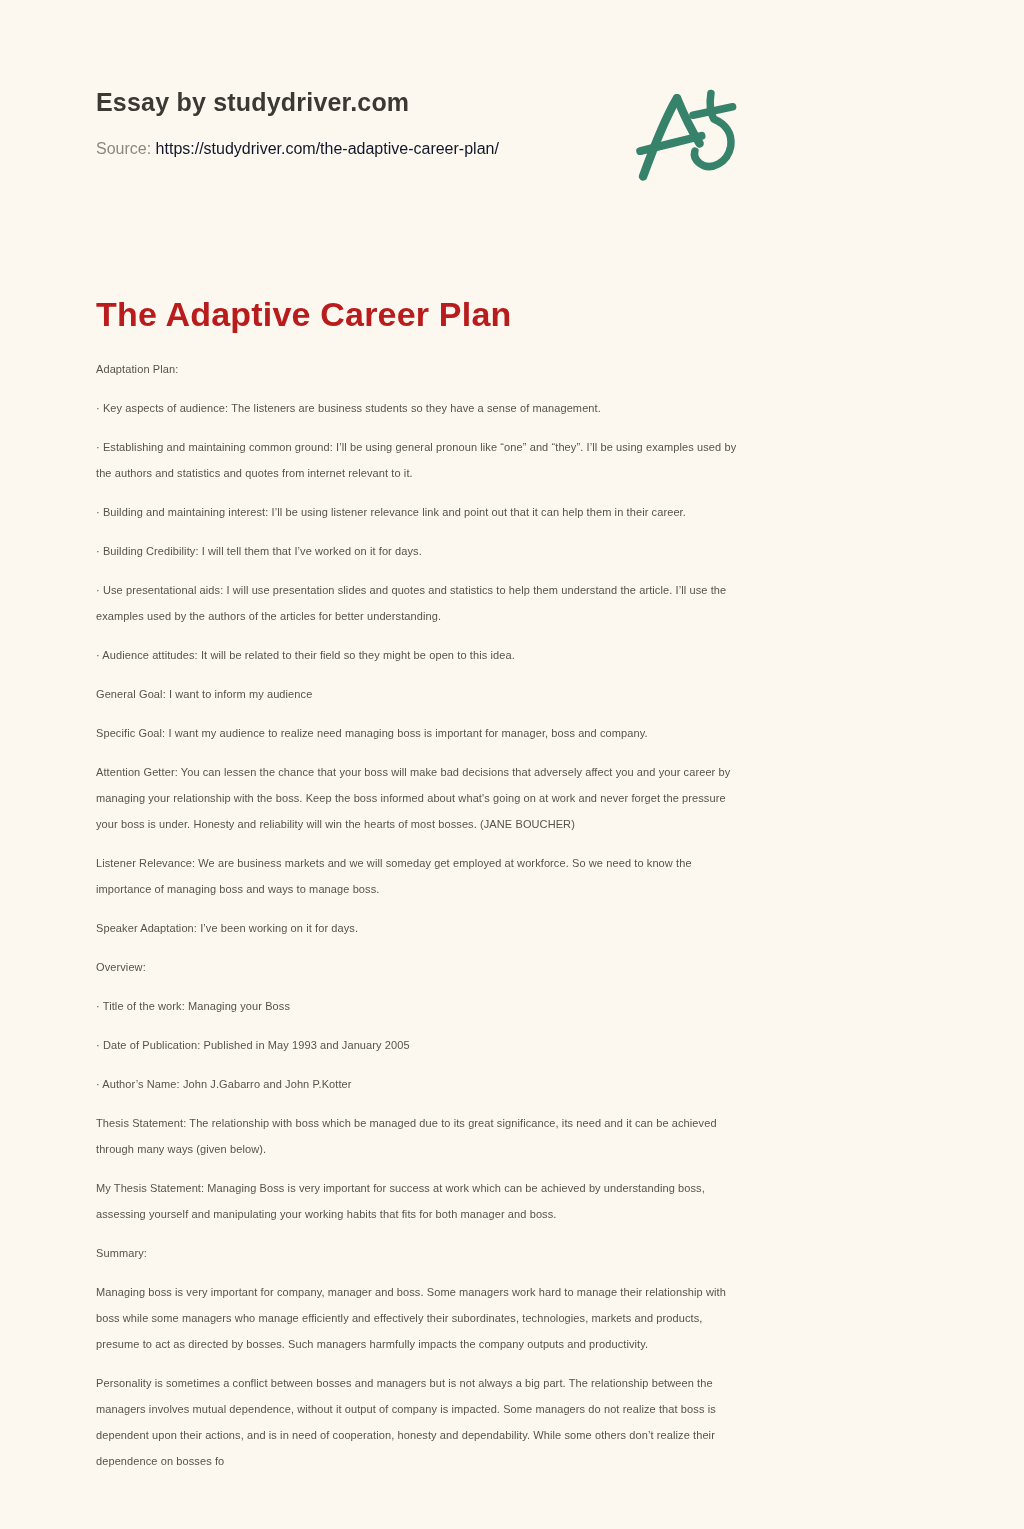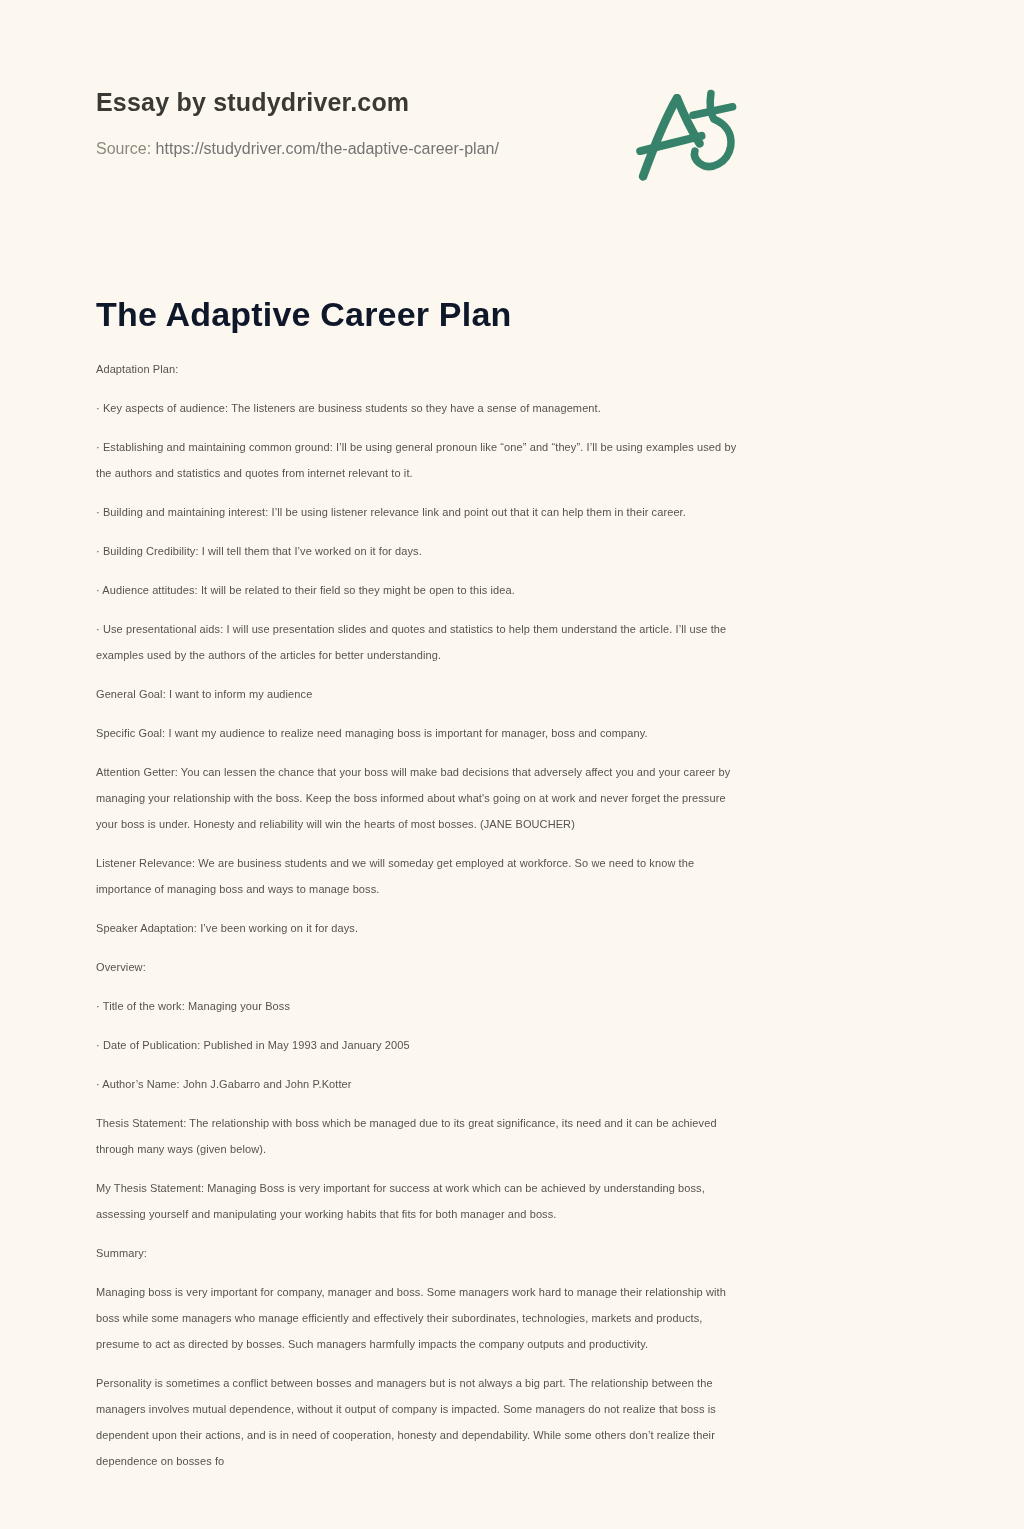--- a/index.html
+++ b/index.html
@@ -33,41 +33,41 @@
     font-weight: 700;
     color: #3A3934;
     letter-spacing: 0.2px;
   }
   .source-line {
     margin-top: 23px;
     font-size: 16px;
     color: #8B887F;
   }
   .source-line a {
-    color: #737373;
+    color: #0f172a;
     text-decoration: none;
   }
   .logo {
     margin-top: -6px;
     margin-right: -14px;
   }
   .logo svg {
     width: 132px;
     height: 106px;
     display: block;
   }
   main {
     margin-top: 104px;
   }
   .essay-title {
     margin: 0 0 20px 0;
     font-size: 34px;
     line-height: 44px;
     font-weight: 700;
-    color: #0f172a;
+    color: #b91c1c;
     letter-spacing: 0.2px;
   }
   p.body-par {
     margin: 0 0 13px 0;
     max-width: 833px;
     font-size: 11px;
     line-height: 26px;
     color: #56534C;
     letter-spacing: 0.1px;
   }
@@ -107,26 +107,26 @@
   </div>
 
   <main>
     <h2 class="essay-title">The Adaptive Career Plan</h2>
 
     <p class="body-par">Adaptation Plan:</p>
     <p class="body-par">· Key aspects of audience: The listeners are business students so they have a sense of management.</p>
     <p class="body-par">· Establishing and maintaining common ground: I’ll be using general pronoun like “one” and “they”. I’ll be using examples used by the authors and statistics and quotes from internet relevant to it.</p>
     <p class="body-par">· Building and maintaining interest: I’ll be using listener relevance link and point out that it can help them in their career.</p>
     <p class="body-par">· Building Credibility: I will tell them that I’ve worked on it for days.</p>
+    <p class="body-par">· Use presentational aids: I will use presentation slides and quotes and statistics to help them understand the article. I’ll use the examples used by the authors of the articles for better understanding.</p>
     <p class="body-par">· Audience attitudes: It will be related to their field so they might be open to this idea.</p>
-    <p class="body-par">· Use presentational aids: I will use presentation slides and quotes and statistics to help them understand the article. I’ll use the examples used by the authors of the articles for better understanding.</p>
     <p class="body-par">General Goal: I want to inform my audience</p>
     <p class="body-par">Specific Goal: I want my audience to realize need managing boss is important for manager, boss and company.</p>
     <p class="body-par">Attention Getter: You can lessen the chance that your boss will make bad decisions that adversely affect you and your career by managing your relationship with the boss. Keep the boss informed about what's going on at work and never forget the pressure your boss is under. Honesty and reliability will win the hearts of most bosses. (JANE BOUCHER)</p>
-    <p class="body-par">Listener Relevance: We are business students and we will someday get employed at workforce. So we need to know the importance of managing boss and ways to manage boss.</p>
+    <p class="body-par">Listener Relevance: We are business markets and we will someday get employed at workforce. So we need to know the importance of managing boss and ways to manage boss.</p>
     <p class="body-par">Speaker Adaptation: I’ve been working on it for days.</p>
     <p class="body-par">Overview:</p>
     <p class="body-par">· Title of the work: Managing your Boss</p>
     <p class="body-par">· Date of Publication: Published in May 1993 and January 2005</p>
     <p class="body-par">· Author’s Name: John J.Gabarro and John P.Kotter</p>
     <p class="body-par">Thesis Statement: The relationship with boss which be managed due to its great significance, its need and it can be achieved through many ways (given below).</p>
     <p class="body-par">My Thesis Statement: Managing Boss is very important for success at work which can be achieved by understanding boss, assessing yourself and manipulating your working habits that fits for both manager and boss.</p>
     <p class="body-par">Summary:</p>
     <p class="body-par">Managing boss is very important for company, manager and boss. Some managers work hard to manage their relationship with boss while some managers who manage efficiently and effectively their subordinates, technologies, markets and products, presume to act as directed by bosses. Such managers harmfully impacts the company outputs and productivity.</p>
     <p class="body-par">Personality is sometimes a conflict between bosses and managers but is not always a big part. The relationship between the managers involves mutual dependence, without it output of company is impacted. Some managers do not realize that boss is dependent upon their actions, and is in need of cooperation, honesty and dependability. While some others don’t realize their dependence on bosses fo</p>

